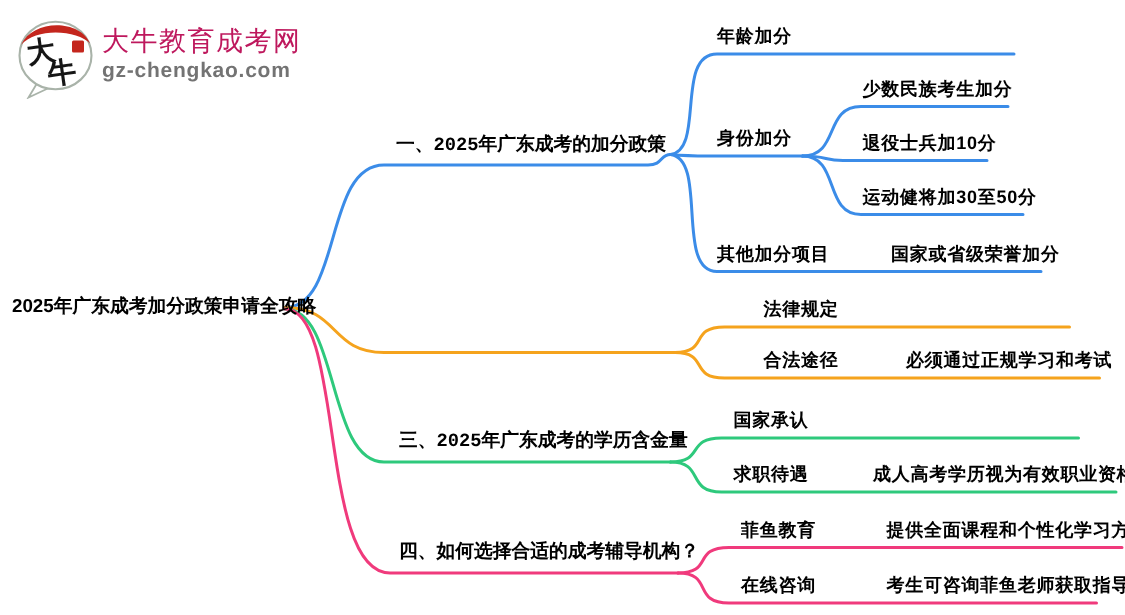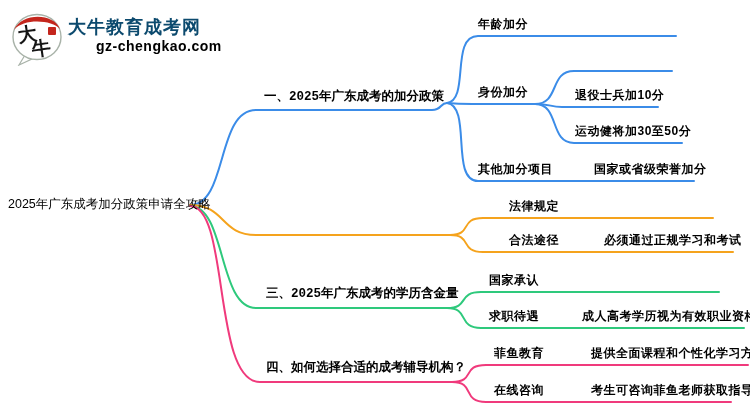--- a/index.html
+++ b/index.html
@@ -5,26 +5,26 @@
   html,body{margin:0;padding:0;background:#ffffff;}
   .stage{
     position:relative;width:750px;height:410px;overflow:hidden;background:#ffffff;
     font-family:"Liberation Sans","DejaVu Sans",sans-serif;
   }
   svg.links{position:absolute;left:0;top:0;}
   .node{
     position:absolute;white-space:nowrap;color:#000000;
     font-size:12px;font-weight:600;line-height:15px;letter-spacing:0.5px;
   }
-  .root-node{font-size:12.5px;font-weight:400;letter-spacing:0;}
+  .root-node{font-size:12.5px;font-weight:700;letter-spacing:0;}
   .branch-label{font-size:12.5px;font-weight:700;letter-spacing:0;font-family:Liberation Mono, monospace;}
   .logo{position:absolute;left:10px;top:8px;display:flex;align-items:flex-start;}
   .logo-texts{margin-left:4px;padding-top:8px;}
-  .logo-title{font-size:18px;font-weight:700;color:#0c4a6e;letter-spacing:1px;line-height:22px;}
-  .logo-domain{font-size:14px;font-weight:700;color:#000000;letter-spacing:0.5px;line-height:17px;margin-left:28px;}
+  .logo-title{font-size:18px;font-weight:400;color:#be185d;letter-spacing:1px;line-height:22px;}
+  .logo-domain{font-size:14px;font-weight:700;color:#737373;letter-spacing:0.5px;line-height:17px;}
 </style>
 </head>
 <body>
 
 <div class="stage">
 
   <svg class="links" width="750" height="410" viewBox="0 0 750 410" fill="none" stroke-width="2" stroke-linecap="round">
     <g stroke="#3b8ce8">
       <path d="M190,205 C228,205 216,110 256,110 L432,110 C442,110 440,103 447,103"></path>
       <path d="M447,103 C470,100 450,36 478,36 L676,36"></path>
@@ -64,20 +64,21 @@
       <div class="logo-title">大牛教育成考网</div>
       <div class="logo-domain">gz-chengkao.com</div>
     </div>
   </div>
 
   <div class="node root-node" style="left:8px;top:197px">2025年广东成考加分政策申请全攻略</div>
 
   <div class="node branch-label" style="left:264px;top:90px">一、2025年广东成考的加分政策</div>
   <div class="node" style="left:478px;top:17px">年龄加分</div>
   <div class="node" style="left:478px;top:85px">身份加分</div>
+  <div class="node" style="left:575px;top:52px">少数民族考生加分</div>
   <div class="node" style="left:575px;top:88px">退役士兵加10分</div>
   <div class="node" style="left:575px;top:124px">运动健将加30至50分</div>
   <div class="node" style="left:478px;top:162px">其他加分项目</div>
   <div class="node" style="left:594px;top:162px">国家或省级荣誉加分</div>
 
   <div class="node" style="left:509px;top:199px">法律规定</div>
   <div class="node" style="left:509px;top:233px">合法途径</div>
   <div class="node" style="left:604px;top:233px">必须通过正规学习和考试</div>
 
   <div class="node branch-label" style="left:266px;top:287px">三、2025年广东成考的学历含金量</div>

